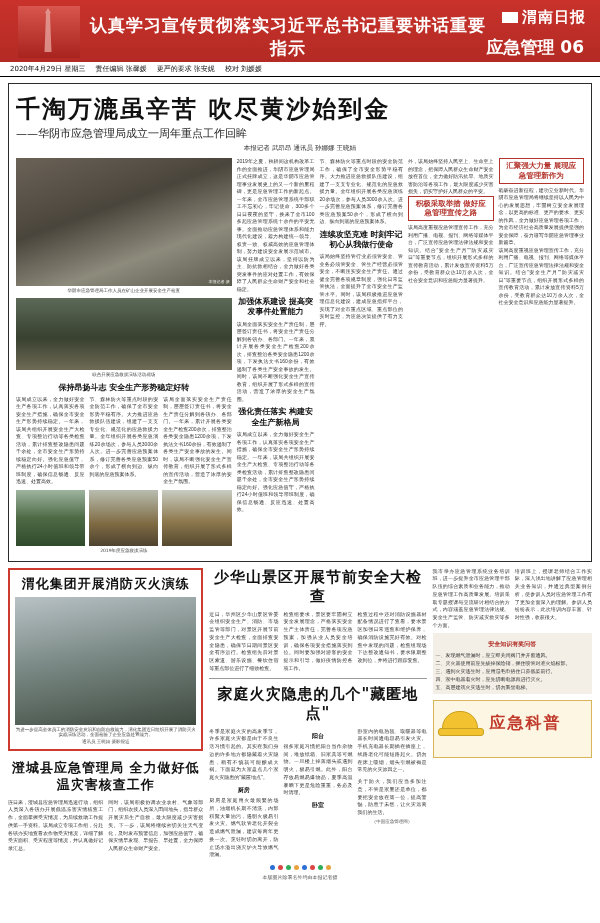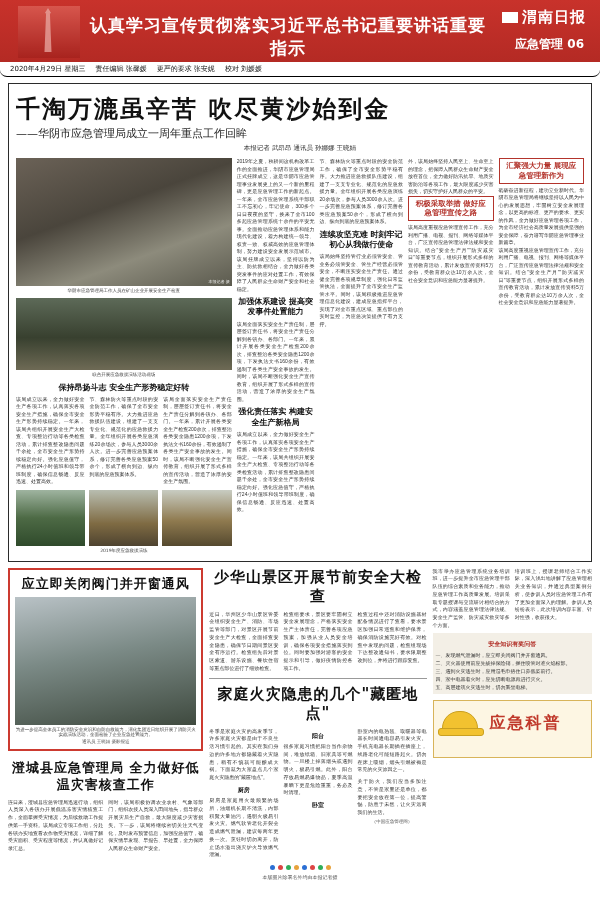--- a/index.html
+++ b/index.html
@@ -28,28 +28,27 @@
     font-family:"DejaVu Sans", sans-serif;
   }
   .mast-logo{
     position:absolute;right:14px;top:8px;color:#ffffff;font-size:15px;font-weight:bold;
     font-family:"DejaVu Sans", sans-serif;letter-spacing:1px;
   }
   .mast-logo .bar{
     display:inline-block;width:16px;height:11px;background:#ffffff;margin-right:4px;vertical-align:middle;
   }
   .mast-section{
-    position:absolute;right:16px;top:36px;color:#ffffff;font-size:12px;font-weight:bold;
+    position:absolute;right:16px;top:36px;color:#ffffff;font-size:17px;font-weight:bold;
     font-family:"DejaVu Sans", sans-serif;
   }
   .infobar{
     height:14px;border-bottom:1px solid #000;display:flex;align-items:center;
     padding:0 10px;font-size:7px;color:#111;gap:10px;
     font-family:"DejaVu Sans", sans-serif;
-    border-radius:7px;
   }
   .content{padding:6px 8px 0 8px;}
   
   .feature{border:1px solid #2b2b2b;padding:6px 7px 6px 7px;}
   .feat-headline{
     text-align:left;font-size:24px;font-weight:bold;color:#111;letter-spacing:2px;
     font-family:"DejaVu Sans", sans-serif;line-height:1.25;margin:4px 0 2px 0;
   }
   .feat-sub{
     font-size:11px;color:#222;font-family:"DejaVu Sans", sans-serif;
@@ -243,21 +242,21 @@
           <div>该局高度重视应急管理宣传工作，充分利用广播、电视、报刊、网络等媒体平台，广泛宣传应急管理法律法规和安全知识。结合"安全生产月""防灾减灾日"等重要节点，组织开展形式多样的宣传教育活动，累计发放宣传资料5万余份，受教育群众达10万余人次，全社会安全意识和应急能力显著提升。</div>
         </div>
 
       </div>
     </div>
 
     <div class="bottom">
 
       <div class="bl">
         <div class="redframe">
-          <div class="bl-head">应立即关闭阀门并开窗通风</div>
+          <div class="bl-head">渭化集团开展消防灭火演练</div>
           <div class="photo drill" style="height:128px;"></div>
           <div class="cap">为进一步提高全体员工的消防安全意识和自防自救能力，渭化集团近日组织开展了消防灭火实战演练活动，全面检验了企业应急处置能力。</div>
           <div class="small-cap">通讯员 王晓娟 摄影报道</div>
         </div>
         <div class="bl-head2">澄城县应急管理局
 全力做好低温灾害核查工作</div>
         <div class="two-col">
           <div>连日来，澄城县应急管理局迅速行动，组织人员深入各镇办开展低温冻害灾情核查工作，全面掌握受灾情况，为后续救助工作提供第一手资料。该局成立专项工作组，分赴各镇办实地查看农作物受灾情况，详细了解受灾面积、受灾程度等情况，并认真做好记录汇总。</div>
           <div>同时，该局积极协调农业农村、气象等部门，组织农技人员深入田间地头，指导群众开展灾后生产自救，最大限度减少灾害损失。下一步，该局将继续密切关注天气变化，及时发布预警信息，加强应急值守，确保灾情早发现、早报告、早处置，全力保障人民群众生命财产安全。</div>
         </div>

